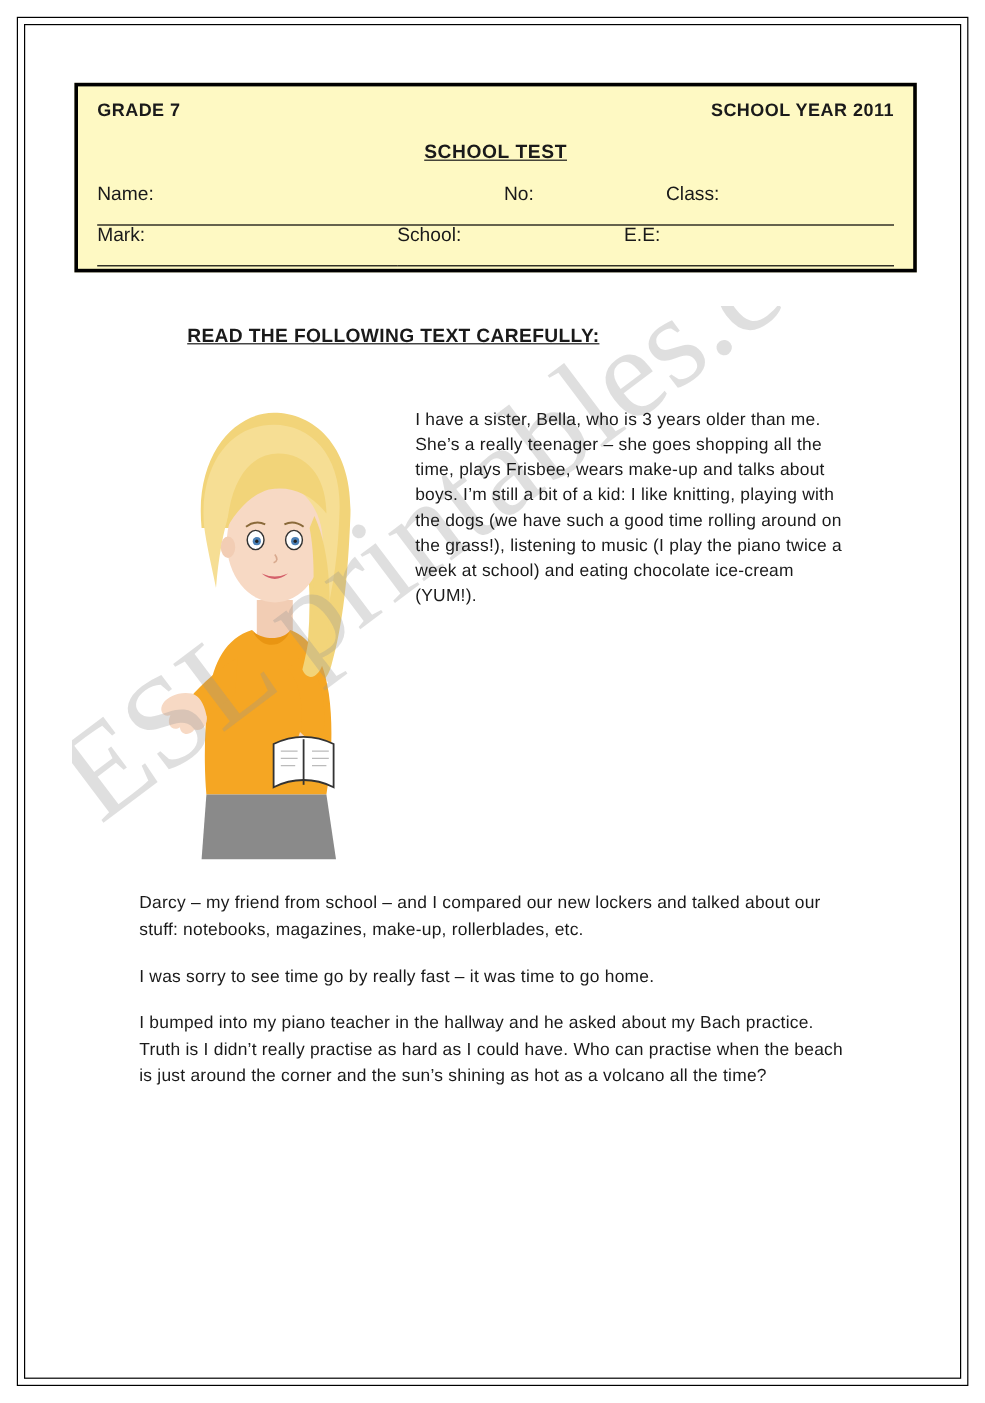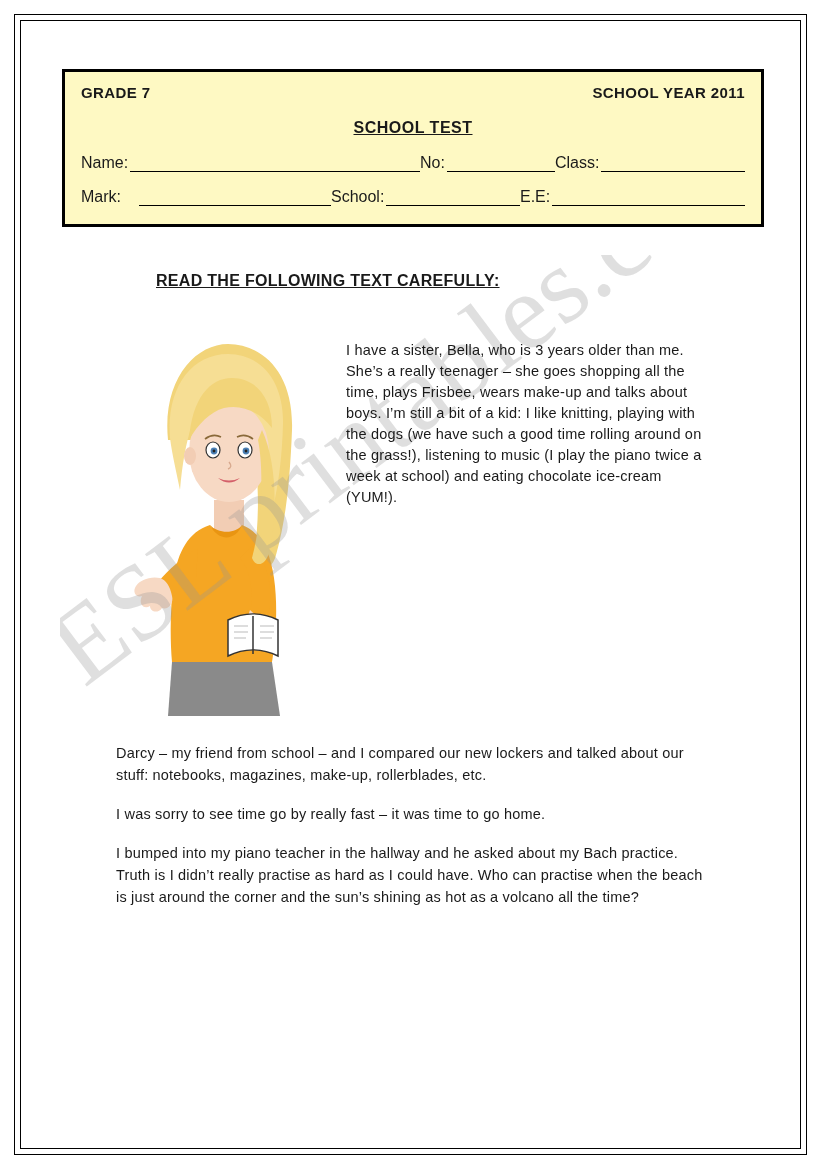--- a/index.html
+++ b/index.html
@@ -79,21 +79,21 @@
     left: 16px;
     right: 16px;
     display: flex;
     align-items: flex-end;
     font-size: 16px;
   }
   .field-row.row1 { top: 82px; }
   .field-row.row2 { top: 116px; }
   .field {
     display: flex;
-    align-items: flex-end;
+    flex-direction: column;
   }
   .field-label {
     white-space: nowrap;
     padding-right: 2px;
     font-size: 16px;
   }
   .field-line {
     border-bottom: 1px solid #000;
     height: 15px;
   }
@@ -186,21 +186,21 @@
       <span class="field-label">No:</span>
       <span class="field-line" style="flex:1 1 auto;"></span>
     </div>
     <div class="field" style="width:190px;">
       <span class="field-label">Class:</span>
       <span class="field-line" style="flex:1 1 auto;"></span>
     </div>
   </div>
 
   <div class="field-row row2">
-    <div class="field" style="width:250px;gap:16px;">
+    <div class="field" style="width:250px;">
       <span class="field-label">Mark:</span>
       <span class="field-line" style="flex:1 1 auto;"></span>
     </div>
     <div class="field" style="flex:1 1 auto;">
       <span class="field-label">School:</span>
       <span class="field-line" style="flex:1 1 auto;"></span>
     </div>
     <div class="field" style="width:225px;">
       <span class="field-label">E.E:</span>
       <span class="field-line" style="flex:1 1 auto;"></span>

